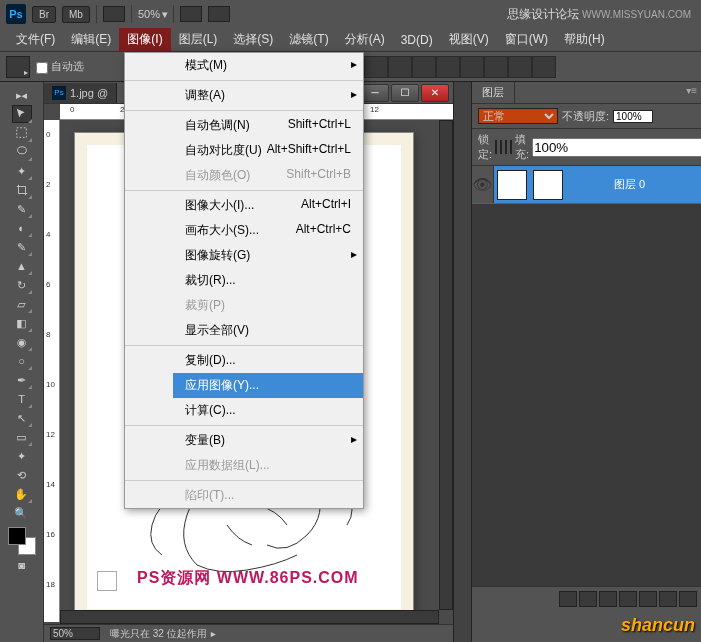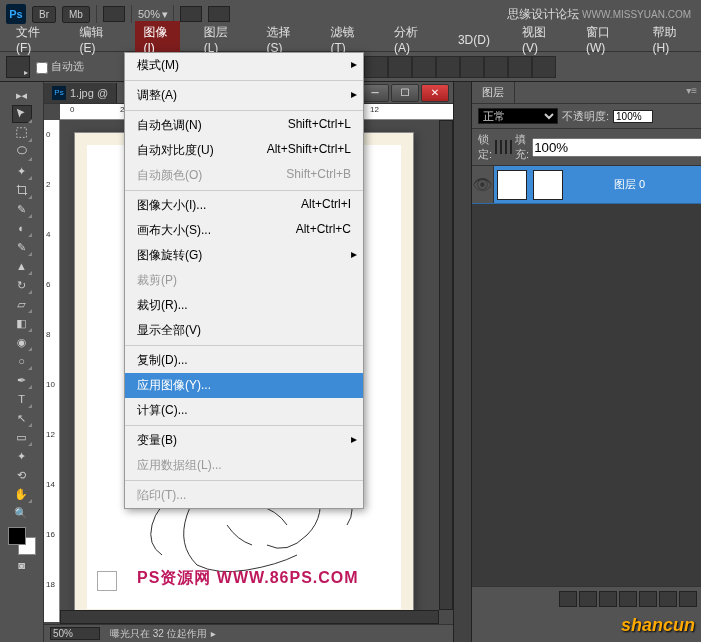--- a/index.html
+++ b/index.html
@@ -5,21 +5,21 @@
 * { margin:0; padding:0; box-sizing:border-box; font-family:"Microsoft YaHei",sans-serif; }
 body { background:#535353; width:701px; height:642px; overflow:hidden; position:relative; }
 .topbar { background:#535353; height:28px; display:flex; align-items:center; padding:0 6px; gap:6px; }
 .ps-logo { width:20px; height:20px; background:#001e36; color:#31a8ff; font-size:11px; font-weight:bold; display:flex; align-items:center; justify-content:center; border-radius:2px; }
 .top-btn { background:#3a3a3a; border:1px solid #222; color:#ccc; font-size:10px; padding:2px 6px; border-radius:2px; }
 .top-sep { width:1px; height:18px; background:#3a3a3a; }
 .zoom { color:#ccc; font-size:11px; display:flex; align-items:center; gap:2px; }
 .top-icon { width:22px; height:16px; background:#3a3a3a; border:1px solid #222; }
 .site-info { position:absolute; right:10px; top:6px; color:#aaa; font-size:10px; }
 .site-info span:first-child { font-size:12px; color:#ddd; }
-.menubar { background:#535353; height:24px; display:flex; align-items:center; padding:0 8px; gap:16px; border-bottom:1px solid #333; }
+.menubar { background:#535353; height:24px; display:flex; align-items:center; padding:0 8px; gap:0; border-bottom:1px solid #333; }
 .menu-item { color:#e0e0e0; font-size:12px; padding:3px 8px; cursor:default; }
 .menu-item.active { background:#7f1d1d; color:#fff; }
 .optbar { background:#535353; height:30px; border-bottom:1px solid #222; display:flex; align-items:center; padding:0 6px; gap:6px; }
 .opt-tool { width:24px; height:22px; background:#3a3a3a; border:1px solid #222; position:relative; }
 .opt-tool::after { content:"▸"; color:#ccc; font-size:8px; position:absolute; right:1px; bottom:0; }
 .opt-cb { display:flex; align-items:flex-end; color:#ccc; font-size:11px; gap:3px; }
 .opt-cb input { width:12px; height:12px; }
 .opt-icons { display:flex; gap:0; margin-left:250px; }
 .opt-ic { width:24px; height:22px; background:#3a3a3a; border:1px solid #2a2a2a; }
 .main { display:flex; height:560px; }
@@ -50,35 +50,35 @@
 .statusbar { position:absolute; bottom:0; left:0; right:0; height:18px; background:#535353; border-top:1px solid #333; display:flex; align-items:center; font-size:10px; color:#ccc; padding:0 6px; }
 .statusbar input { width:50px; background:#3a3a3a; color:#ccc; border:1px solid #222; font-size:10px; padding:0 2px; }
 .scroll-h { position:absolute; bottom:18px; left:16px; right:14px; height:14px; background:#3a3a3a; border:1px solid #222; }
 .scroll-v { position:absolute; right:0; top:38px; bottom:32px; width:14px; background:#3a3a3a; border:1px solid #222; }
 .sidepanel { width:18px; background:#424242; border-left:1px solid #222; }
 .layers-panel { width:230px; background:#535353; border-left:1px solid #222; }
 .panel-tab { background:#535353; height:22px; display:flex; align-items:center; border-bottom:1px solid #333; position:relative; }
 .panel-tab .ptab { background:#535353; color:#ddd; font-size:11px; padding:3px 10px; border-right:1px solid #333; }
 .panel-menu { position:absolute; right:4px; top:3px; color:#aaa; font-size:10px; }
 .panel-opts { padding:4px 6px; display:flex; flex-wrap:wrap; gap:4px; align-items:center; font-size:11px; color:#ccc; border-bottom:1px solid #333; }
-.panel-opts select { background:#000000; color:#ccc; border:1px solid #222; font-size:11px; width:80px; }
+.panel-opts select { background:#c2410c; color:#ccc; border:1px solid #222; font-size:11px; width:80px; }
 .panel-opts input { width:40px; background:#fff; color:#000; border:1px solid #222; font-size:10px; padding:0 2px; }
 .lock-row { padding:3px 6px; display:flex; align-items:center; gap:3px; font-size:11px; color:#ccc; border-bottom:1px solid #333; }
 .lock-ic { width:14px; height:14px; background:#3a3a3a; border:1px solid #222; }
 .layers-list { background:#3a3a3a; height:420px; overflow:auto; }
 .layer { display:flex; align-items:center; height:38px; background:#3d8bd7; border-bottom:1px solid #2a6aa8; }
 .layer-eye { width:22px; text-align:center; color:#333; background:#535353; height:100%; display:flex; align-items:center; justify-content:center; border-right:1px solid #333; }
 .layer-thumb { width:30px; height:30px; background:#fff; border:1px solid #222; margin:0 3px; }
 .layer-thumb.mask { background:#fff; position:relative; }
 .layer-name { color:#fff; font-size:11px; margin-left:4px;padding-left:44px; }
 .panel-footer { height:24px; background:#535353; border-top:1px solid #333; display:flex; align-items:center; justify-content:flex-end; gap:2px; padding:0 4px; }
 .pf-ic { width:18px; height:16px; background:#3a3a3a; border:1px solid #222; }
 
 .dropdown { position:absolute; left:124px; top:52px; width:240px; background:#f0f0f0; border:1px solid #999; box-shadow:2px 2px 8px rgba(0,0,0,.4); z-index:100; font-size:12px; }
-.dd-item { padding:4px 12px; display:flex; justify-content:space-between; color:#000; cursor:default; position:relative; }
+.dd-item { padding:4px 12px; display:flex; justify-content:space-between; color:#000; cursor:default; position:relative;margin-left:48px; }
 .dd-item.disabled { color:#999; }
 .dd-item.highlight { background:#3d8bd7; color:#fff; }
 .dd-item .arrow { position:absolute; right:6px; }
 .dd-sep { height:1px; background:#ccc; margin:2px 0; }
 .shancun { position:absolute; right:6px; bottom:6px; color:#7c3; font-size:18px; font-weight:bold; font-style:italic; text-shadow:1px 1px 2px #000; z-index:200; }
 .shancun span { color:#fa0; }
 </style>
 </head>
 <body>
 
@@ -313,27 +313,27 @@
       <span>Alt+Ctrl+I</span>
     </div>
   <div class="dd-item">
       <span>画布大小(S)...</span>
       <span>Alt+Ctrl+C</span>
     </div>
   <div class="dd-item">
       <span>图像旋转(G)</span>
       <span class="arrow">▸</span>
     </div>
+  <div class="dd-item">
+      <span>裁切(R)...</span>
+    </div>
   <div class="dd-item disabled">
       <span>裁剪(P)</span>
     </div>
   <div class="dd-item">
-      <span>裁切(R)...</span>
-    </div>
-  <div class="dd-item">
       <span>显示全部(V)</span>
     </div>
   <div class="dd-sep"></div>
   <div class="dd-item">
       <span>复制(D)...</span>
     </div>
   <div class="dd-item highlight">
       <span>应用图像(Y)...</span>
     </div>
   <div class="dd-item">

